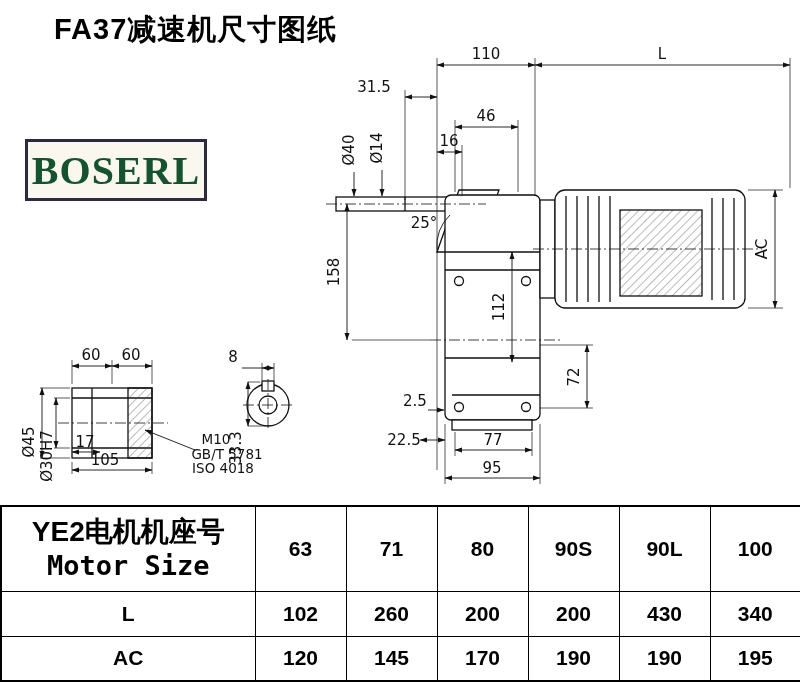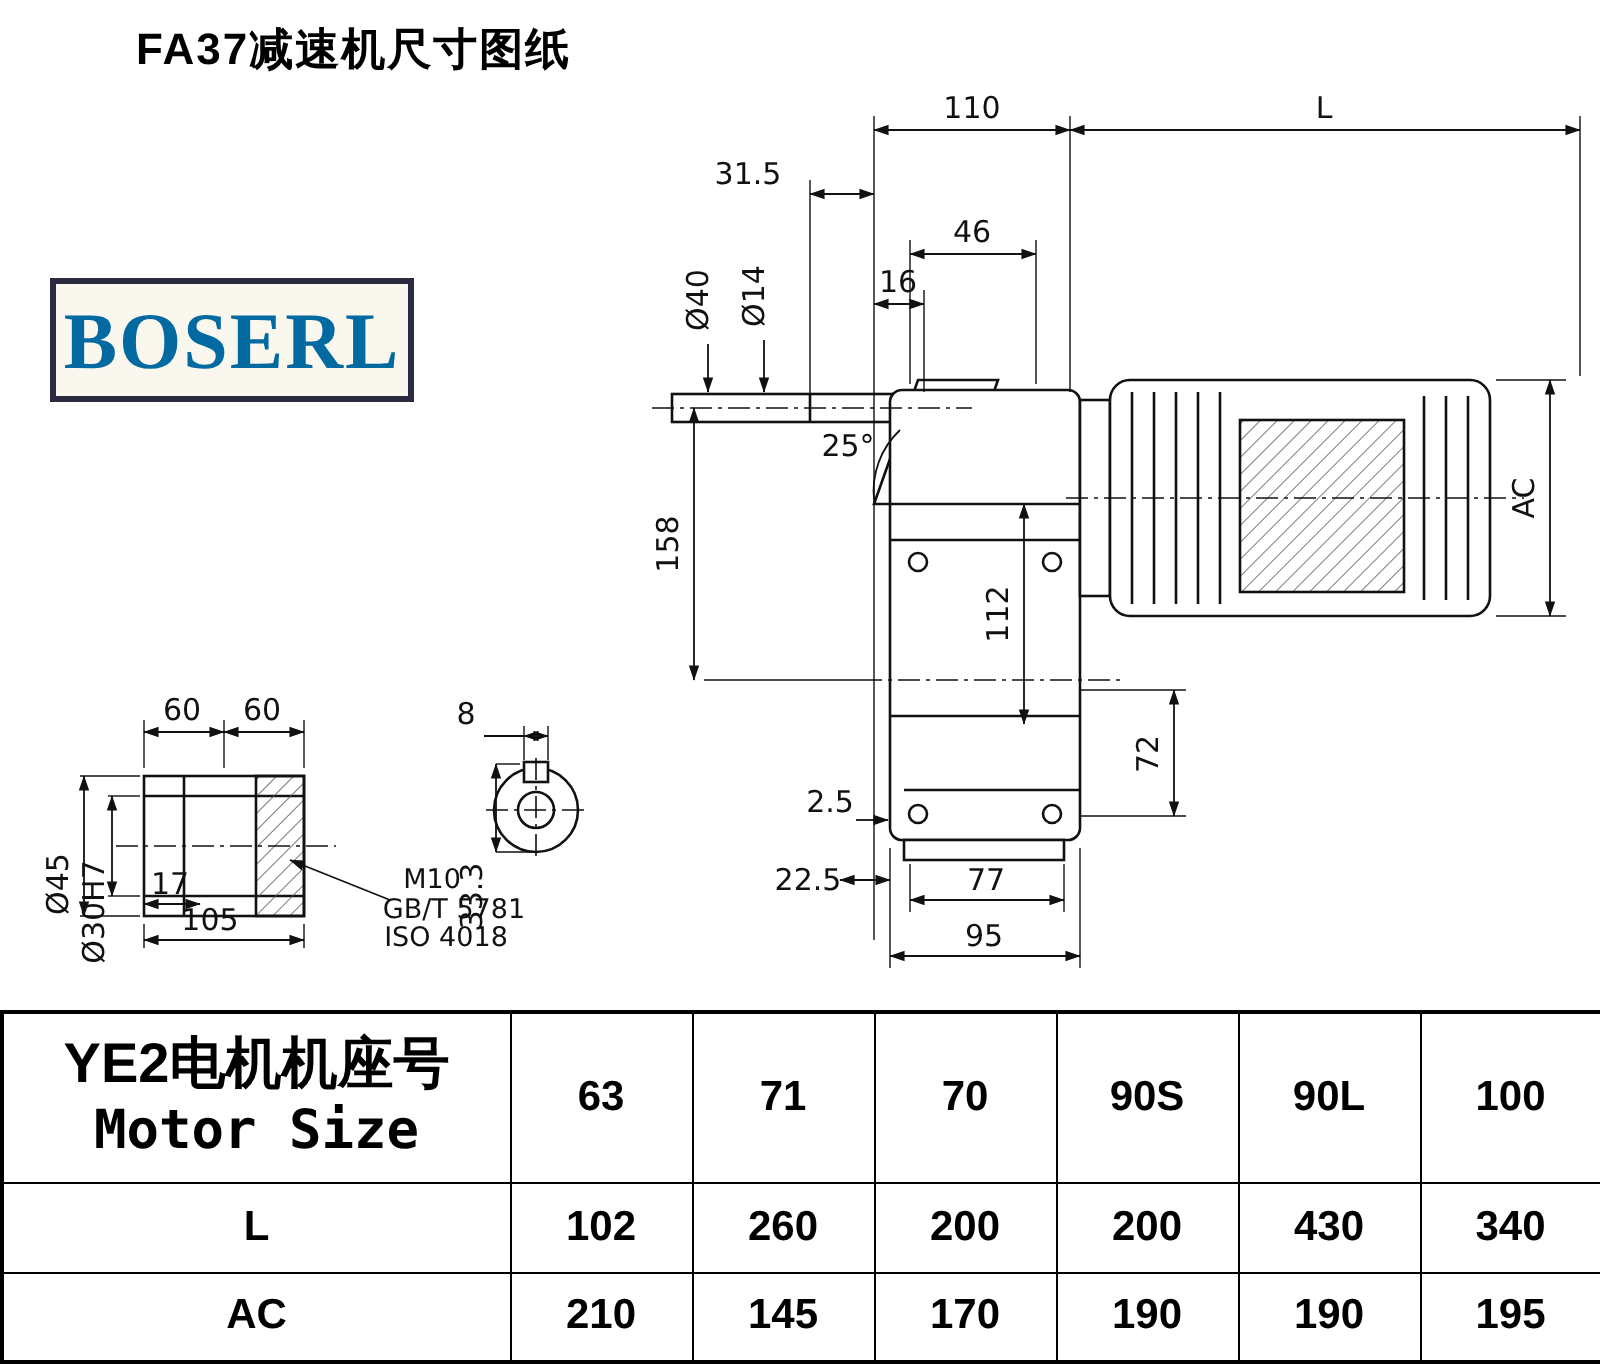--- a/index.html
+++ b/index.html
@@ -1,29 +1,29 @@
 <!DOCTYPE html>
 <html><head>
 <meta charset="utf-8">
 <style>
   html,body{margin:0;padding:0;}
   body{
     width:800px;height:682px;position:relative;background:#fff;overflow:hidden;
     font-family:"Liberation Sans", sans-serif;color:#000;
   }
   .page-title{
-    position:absolute;left:68px;top:10px;font-size:22px;font-weight:bold;letter-spacing:1px;
+    position:absolute;left:54px;top:10px;font-size:29px;font-weight:bold;letter-spacing:1px;
   }
   .brand-box{
     position:absolute;left:25px;top:139px;width:176px;height:56px;
     border:3px solid #2b2b40;background:#faf7ee;
     display:flex;align-items:center;justify-content:center;
   }
   .brand-text{
-    font-family:"Liberation Serif", serif;font-size:40px;font-weight:bold;color:#0369a1;letter-spacing:1px;
+    font-family:"Liberation Serif", serif;font-size:40px;font-weight:bold;color:#14532d;letter-spacing:1px;
   }
   svg{position:absolute;left:0;top:0;}
   svg text.dim{font:15px "DejaVu Sans", sans-serif;fill:#111;}
   svg text.dim-small{font:13.5px "DejaVu Sans", sans-serif;fill:#111;}
   table.spec{
     position:absolute;left:0;top:505px;width:800px;height:177px;
     border-collapse:collapse;table-layout:fixed;background:#fff;
   }
   table.spec td{
     border:1px solid #000;text-align:center;vertical-align:middle;
@@ -211,37 +211,37 @@
       <col style="width:91px">
   </colgroup>
   <tbody>
     <tr style="height:66px">
       <td>
         <div class="hdr-cn">YE2电机机座号</div>
         <div class="hdr-en">Motor Size</div>
       </td>
       <td>63</td>
       <td>71</td>
-      <td>70</td>
+      <td>80</td>
       <td>90S</td>
       <td>90L</td>
       <td>100</td>
     </tr>
     <tr style="height:37px">
       <td>L</td>
       <td>102</td>
       <td>260</td>
       <td>200</td>
       <td>200</td>
       <td>430</td>
       <td>340</td>
     </tr>
     <tr style="height:37px">
       <td>AC</td>
-      <td>210</td>
+      <td>120</td>
       <td>145</td>
       <td>170</td>
       <td>190</td>
       <td>190</td>
       <td>195</td>
     </tr>
   </tbody>
 </table>
 
 </body></html>

